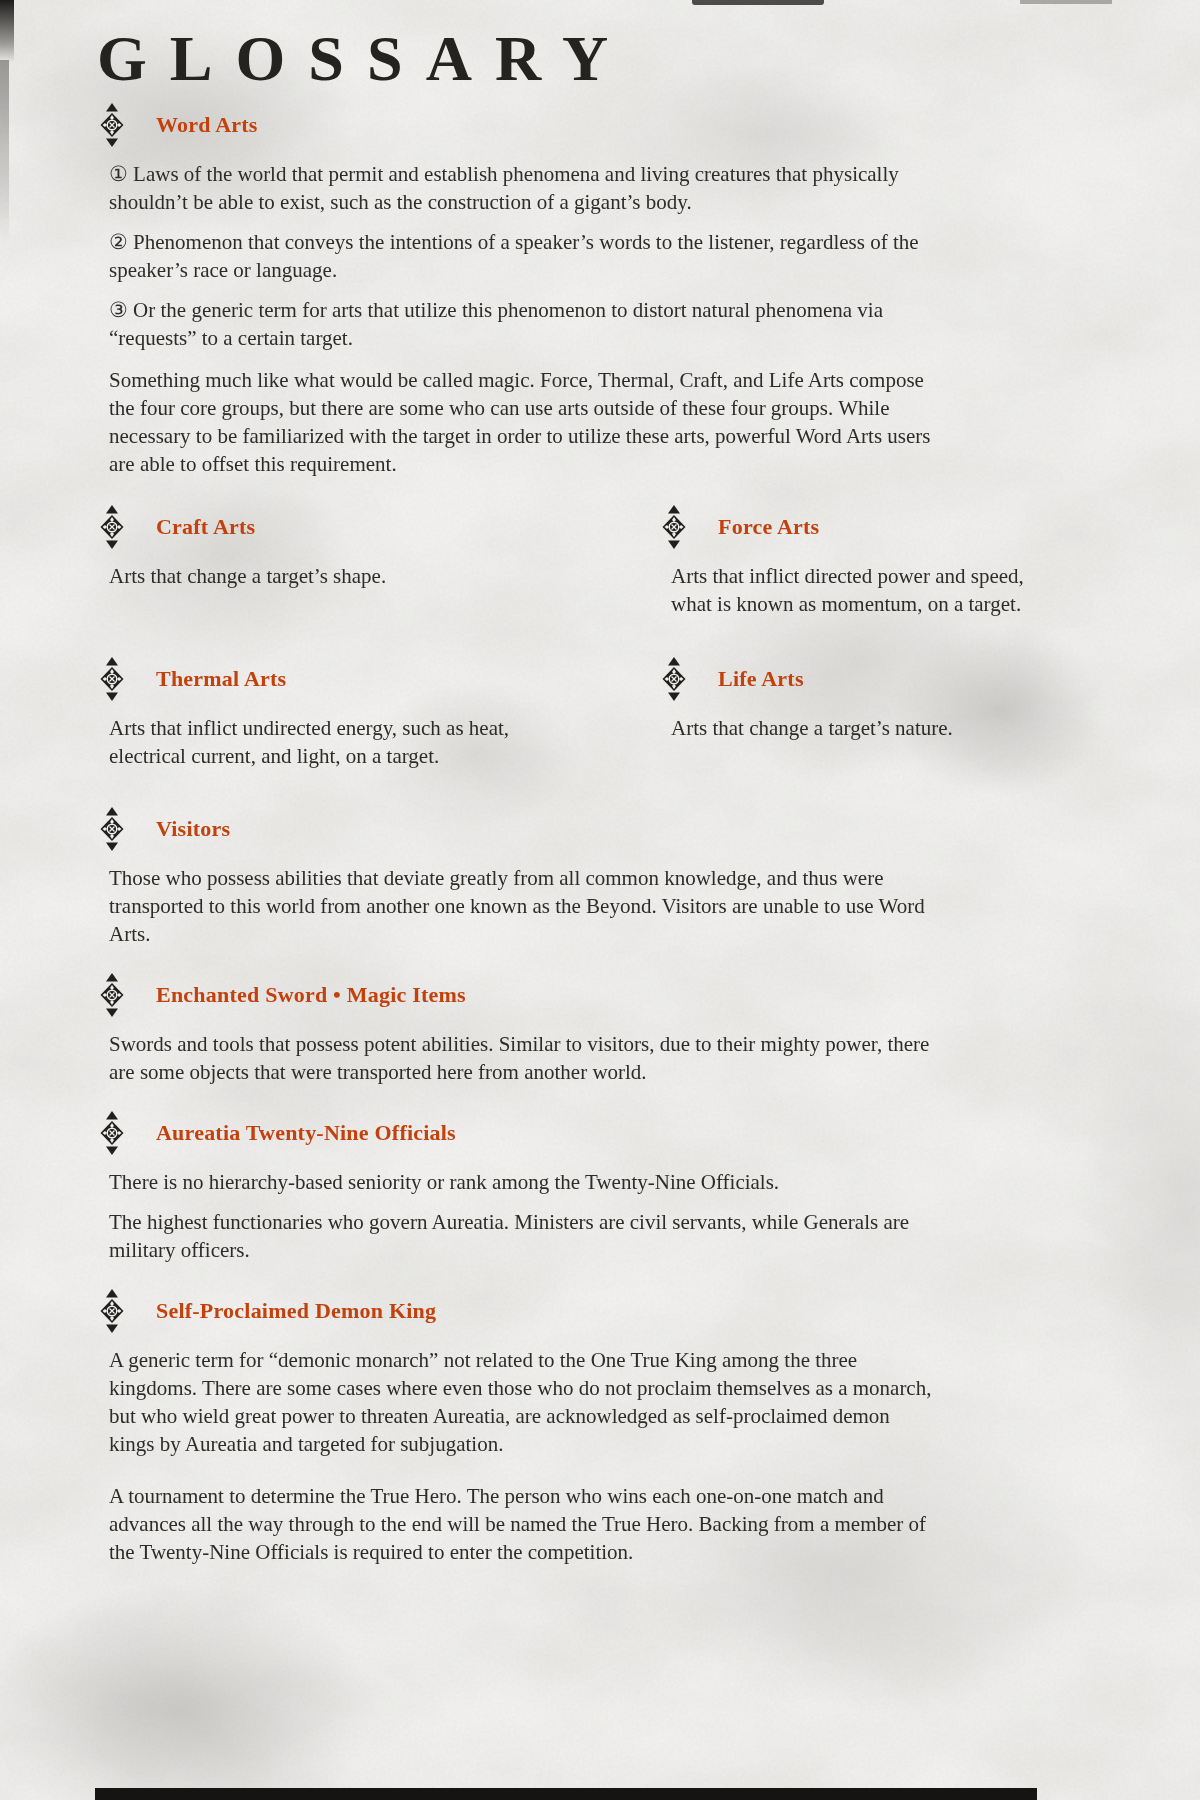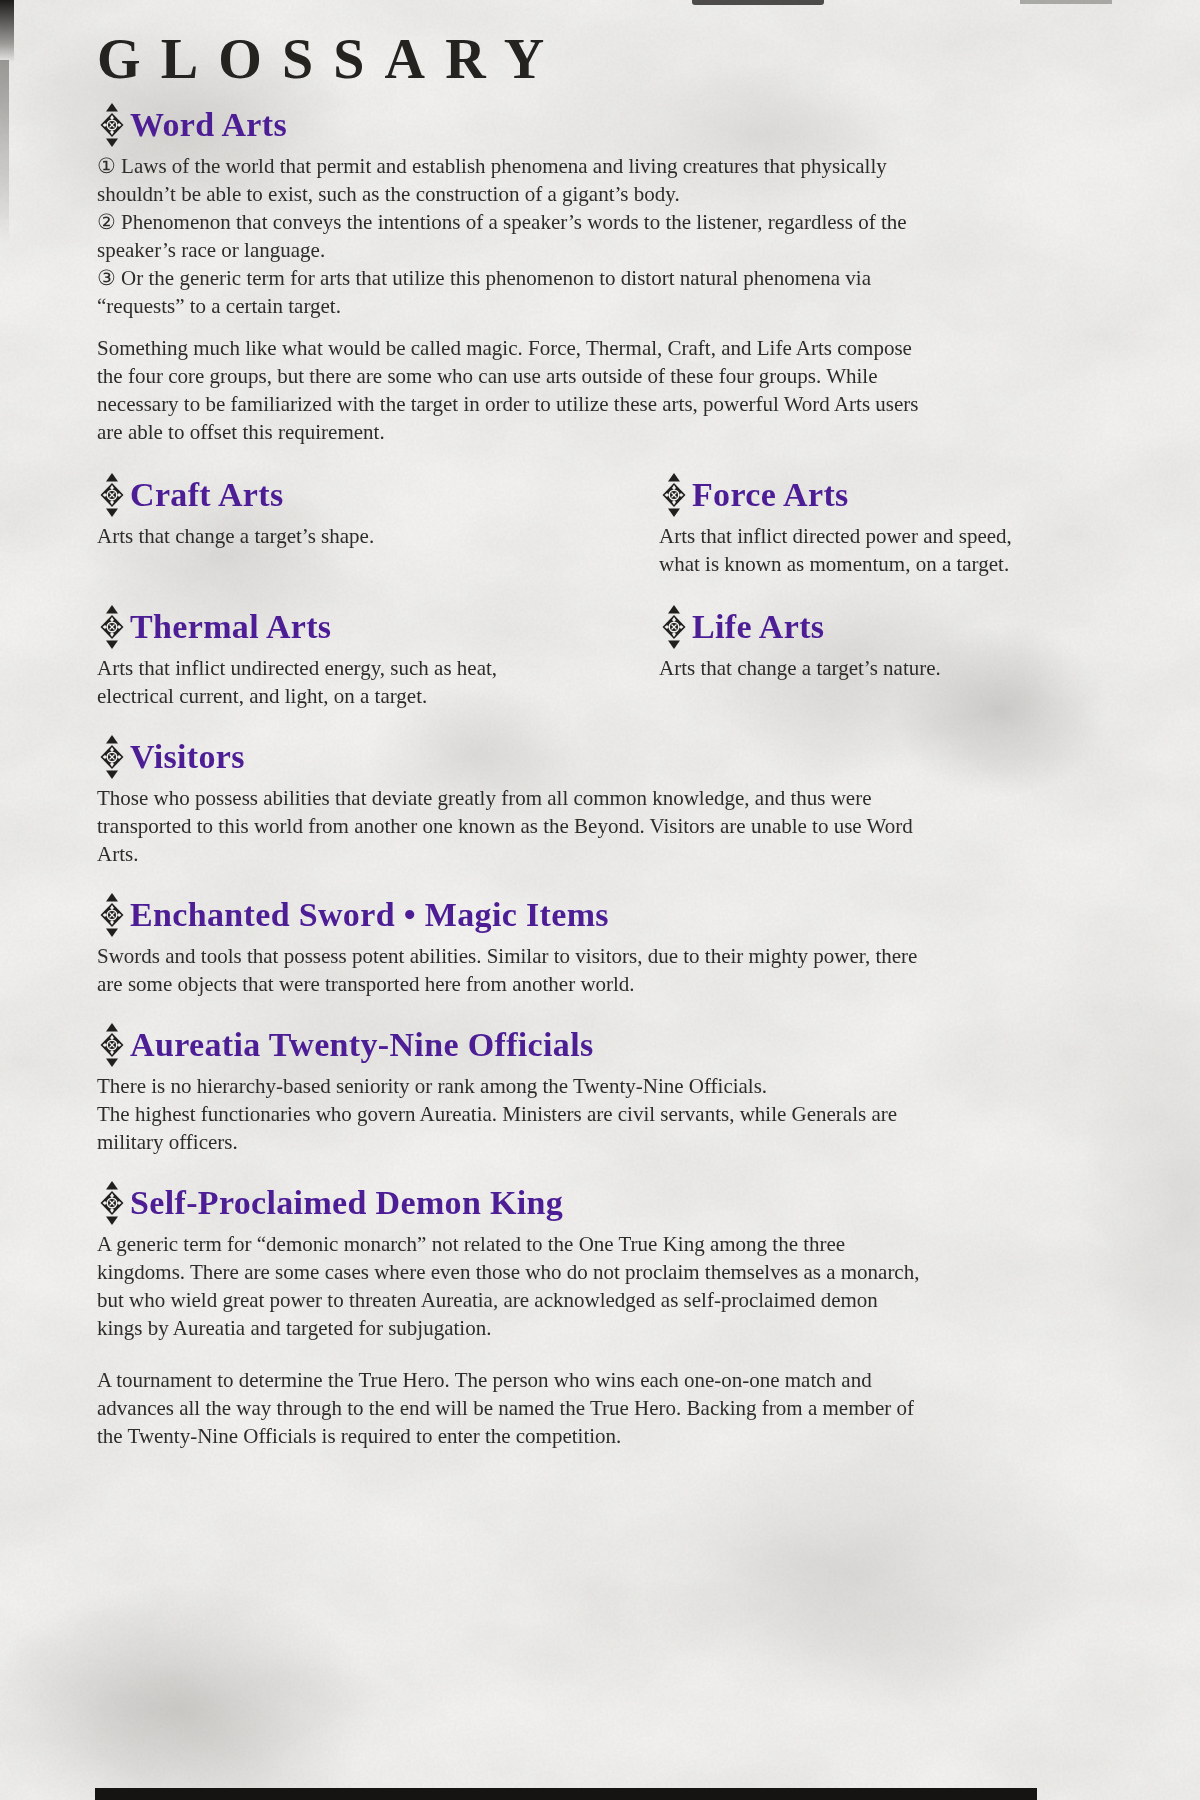--- a/index.html
+++ b/index.html
@@ -27,36 +27,36 @@
   .edge-mark{position:absolute;pointer-events:none;}
   .corner-mark-1{left:0;top:0;width:14px;height:62px;background:linear-gradient(180deg,#1d1c1a,rgba(62,60,56,.45) 70%,rgba(62,60,56,0));}
   .corner-mark-2{left:0;top:60px;width:9px;height:185px;background:linear-gradient(180deg,rgba(72,70,66,.5),rgba(72,70,66,0));}
   .top-strip-1{left:692px;top:0;width:132px;height:5px;background:rgba(32,31,29,.78);border-radius:0 0 3px 3px;}
   .top-strip-2{left:1020px;top:0;width:92px;height:4px;background:rgba(64,62,58,.38);}
   .bottom-bar{position:absolute;left:95px;bottom:0;width:942px;height:12px;background:#151412;}
 
   .content{position:absolute;left:97px;top:26px;width:940px;}
   .page-title{
     margin:0;
-    font-size:56px;line-height:66px;
+    font-size:64px;line-height:66px;
     font-weight:700;
     letter-spacing:.36em;
     color:#24231f;
   }
   .entry{margin-top:24px;}
   .entry-first{margin-top:10px;}
   .entry-heading{
     margin:0 0 4px 0;
-    display:flex;align-items:center;gap:3px;
-    font-size:34px;line-height:46px;font-weight:700;
-    color:#4c1d95;letter-spacing:.01em;
+    display:flex;align-items:center;gap:29px;
+    font-size:22px;line-height:46px;font-weight:700;
+    color:#c2410c;letter-spacing:.01em;
   }
   .ornament{width:30px;height:44px;flex:0 0 auto;color:#201f1c;}
   .body-text{
-    margin:0;
+    margin:12px;
     font-size:21px;line-height:28px;
     max-width:823px;
     color:#2d2c29;
   }
   .spaced{margin-top:14px;}
   .pair-row{margin-top:26px;display:grid;grid-template-columns:562px 1fr;}
   .pair-row .entry{margin-top:0;}
   .pair-row .body-text{max-width:470px;}
 </style>
 </head>

